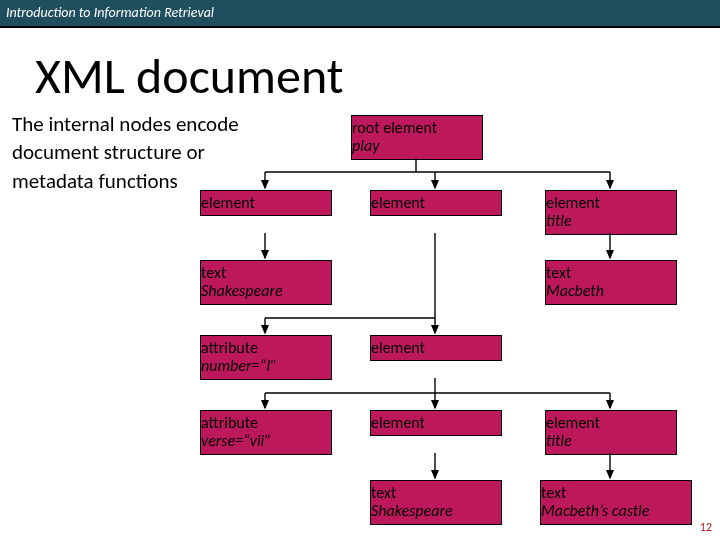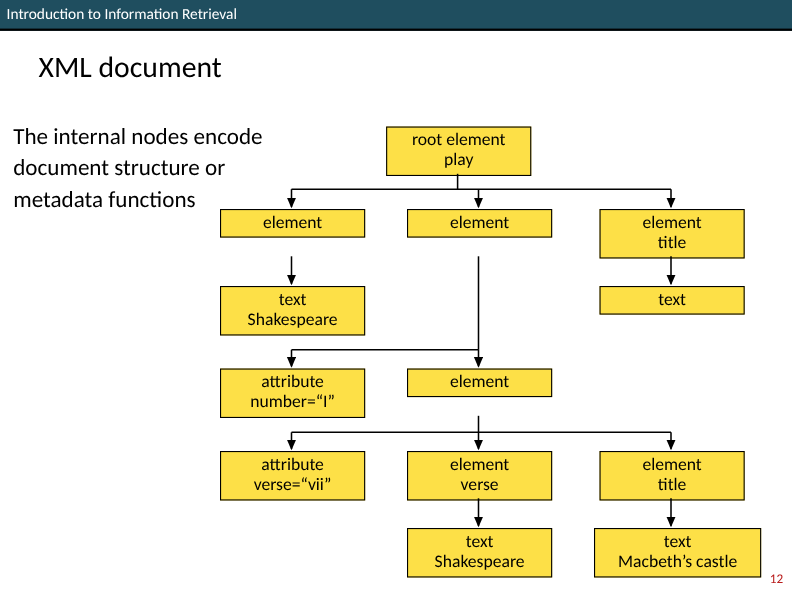--- a/index.html
+++ b/index.html
@@ -1,23 +1,23 @@
 <!DOCTYPE html>
 <html><head>
 <meta charset="utf-8">
 <style>
   html,body{margin:0;padding:0;width:720px;height:540px;font-family:Calibri,Arial,sans-serif;background:#fff;color:#000;overflow:hidden}
   .header-bar{background:#1f4e5f;height:28px;width:100%}
-  .header-title{position:absolute;top:4px;left:6px;color:#fff;font-size:14px}
+  .header-title{position:absolute;top:4px;left:6px;color:#fff;font-style:italic;font-size:14px}
   .header-rule{position:absolute;top:26px;left:0;width:720px;height:2px;background:#000}
-  .slide-title{position:absolute;top:45px;left:35px;font-size:27px;color:#000}
+  .slide-title{position:absolute;top:45px;left:35px;font-size:50px;color:#000}
   .body-text{position:absolute;top:110px;left:12px;font-size:21px;line-height:1.35;width:235px}
-  .node{position:absolute;border:1.5px solid #000;text-align:center;font-size:16px;line-height:1.15;padding:3px 0;background:#fde047}
+  .node{position:absolute;border:1.5px solid #000;text-align:left;font-size:16px;line-height:1.15;padding:3px 0;background:#be185d}
   .node .t1{display:block}
-  .node .ital{}
+  .node .ital{font-style:italic}
   .pagenum{position:absolute;bottom:6px;right:8px;font-size:12px;color:#b91c1c}
   svg.edges{position:absolute;top:0;left:0;width:720px;height:540px;pointer-events:none}
   line{stroke:#000;stroke-width:1.4}
   polygon{fill:#000}
 </style>
 </head>
 <body>
 
 <div class="header-bar"></div>
 <div class="header-title">Introduction to Information Retrieval</div>
@@ -41,37 +41,37 @@
   <span class="t1">element</span>
   <span class="t1 ital">title</span>
 </div>
 
 <div class="node" style="left:200px;top:260px;width:130px">
   <span class="t1">text</span>
   <span class="t1 ital">Shakespeare</span>
 </div>
 <div class="node" style="left:545px;top:260px;width:130px">
   <span class="t1">text</span>
+  <span class="t1 ital">Macbeth</span>
 </div>
 
 <div class="node" style="left:200px;top:335px;width:130px">
   <span class="t1">attribute</span>
   <span class="t1 ital">number=“I”</span>
 </div>
 <div class="node" style="left:370px;top:335px;width:130px">
   <span class="t1">element</span>
 </div>
 
 <div class="node" style="left:200px;top:410px;width:130px">
   <span class="t1">attribute</span>
   <span class="t1 ital">verse=“vii”</span>
 </div>
 <div class="node" style="left:370px;top:410px;width:130px">
   <span class="t1">element</span>
-  <span class="t1 ital">verse</span>
 </div>
 <div class="node" style="left:545px;top:410px;width:130px">
   <span class="t1">element</span>
   <span class="t1 ital">title</span>
 </div>
 
 <div class="node" style="left:370px;top:480px;width:130px">
   <span class="t1">text</span>
   <span class="t1 ital">Shakespeare</span>
 </div>

